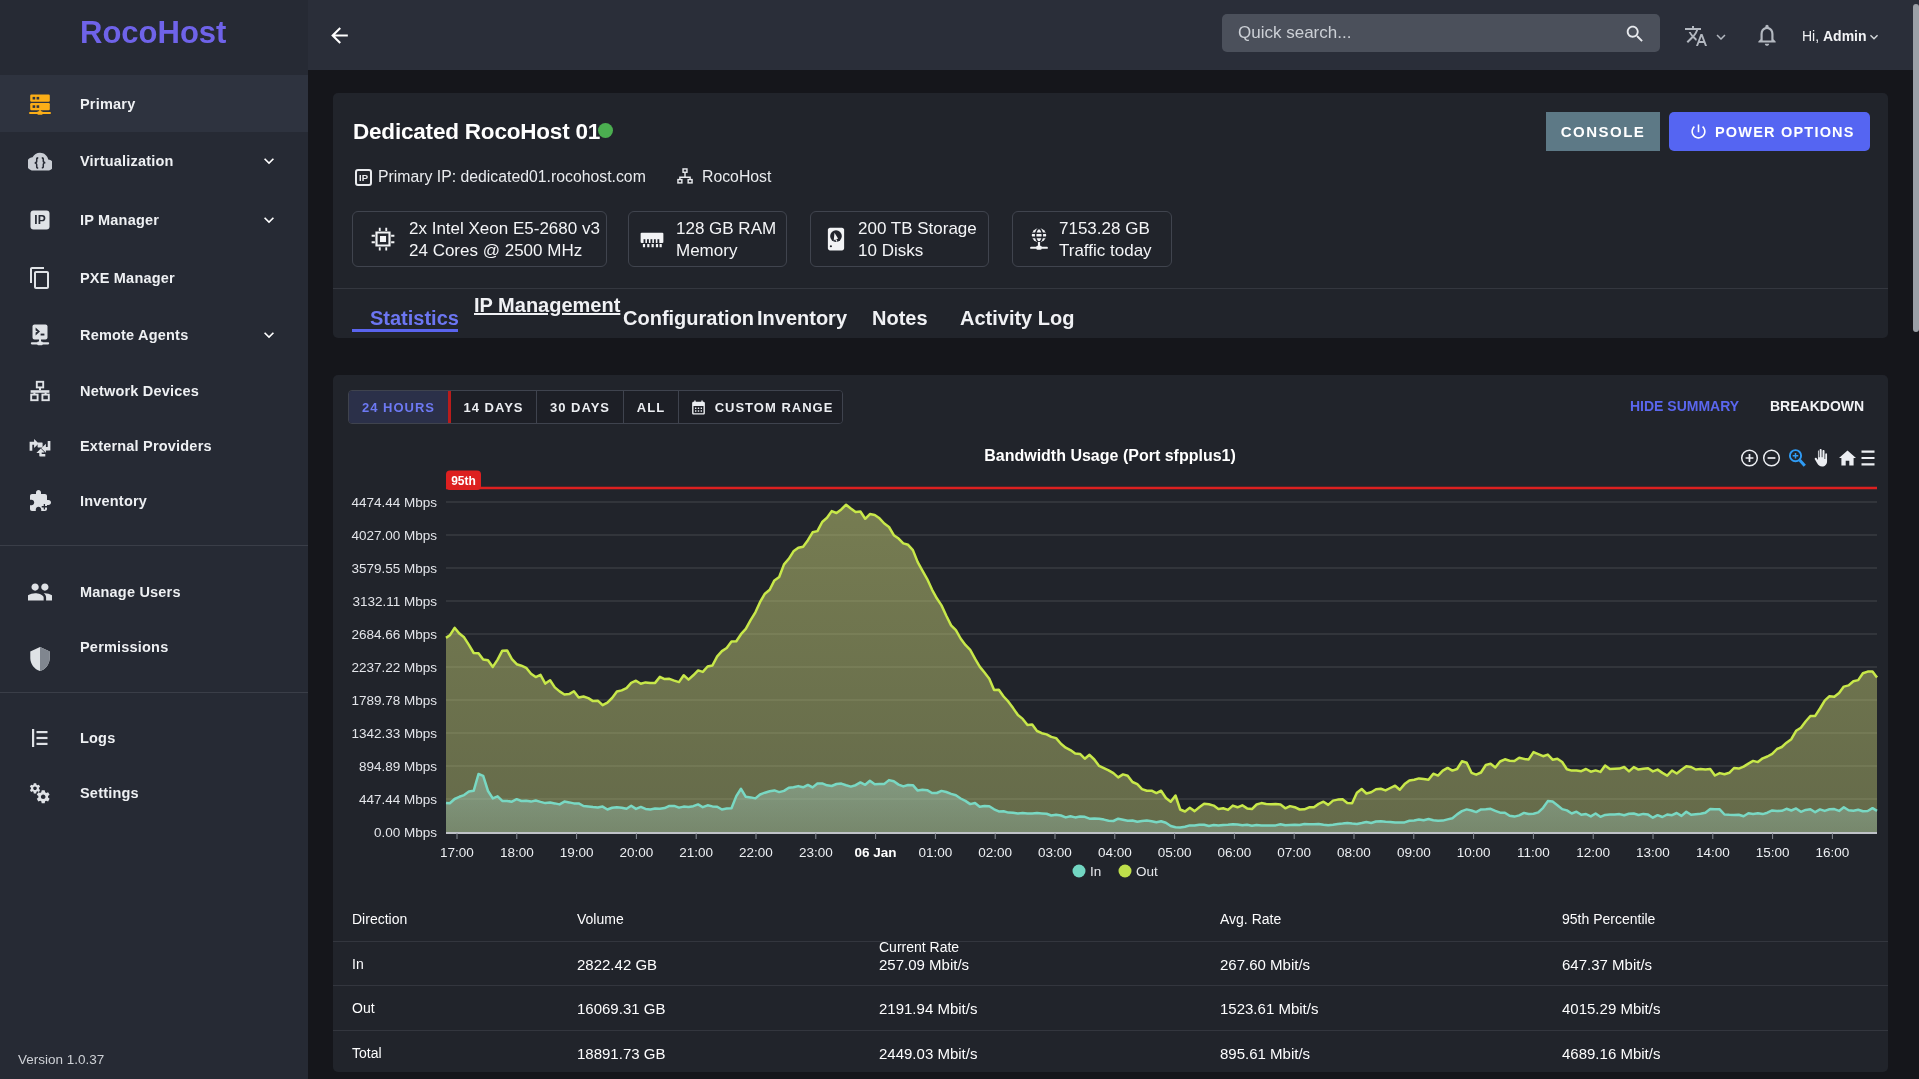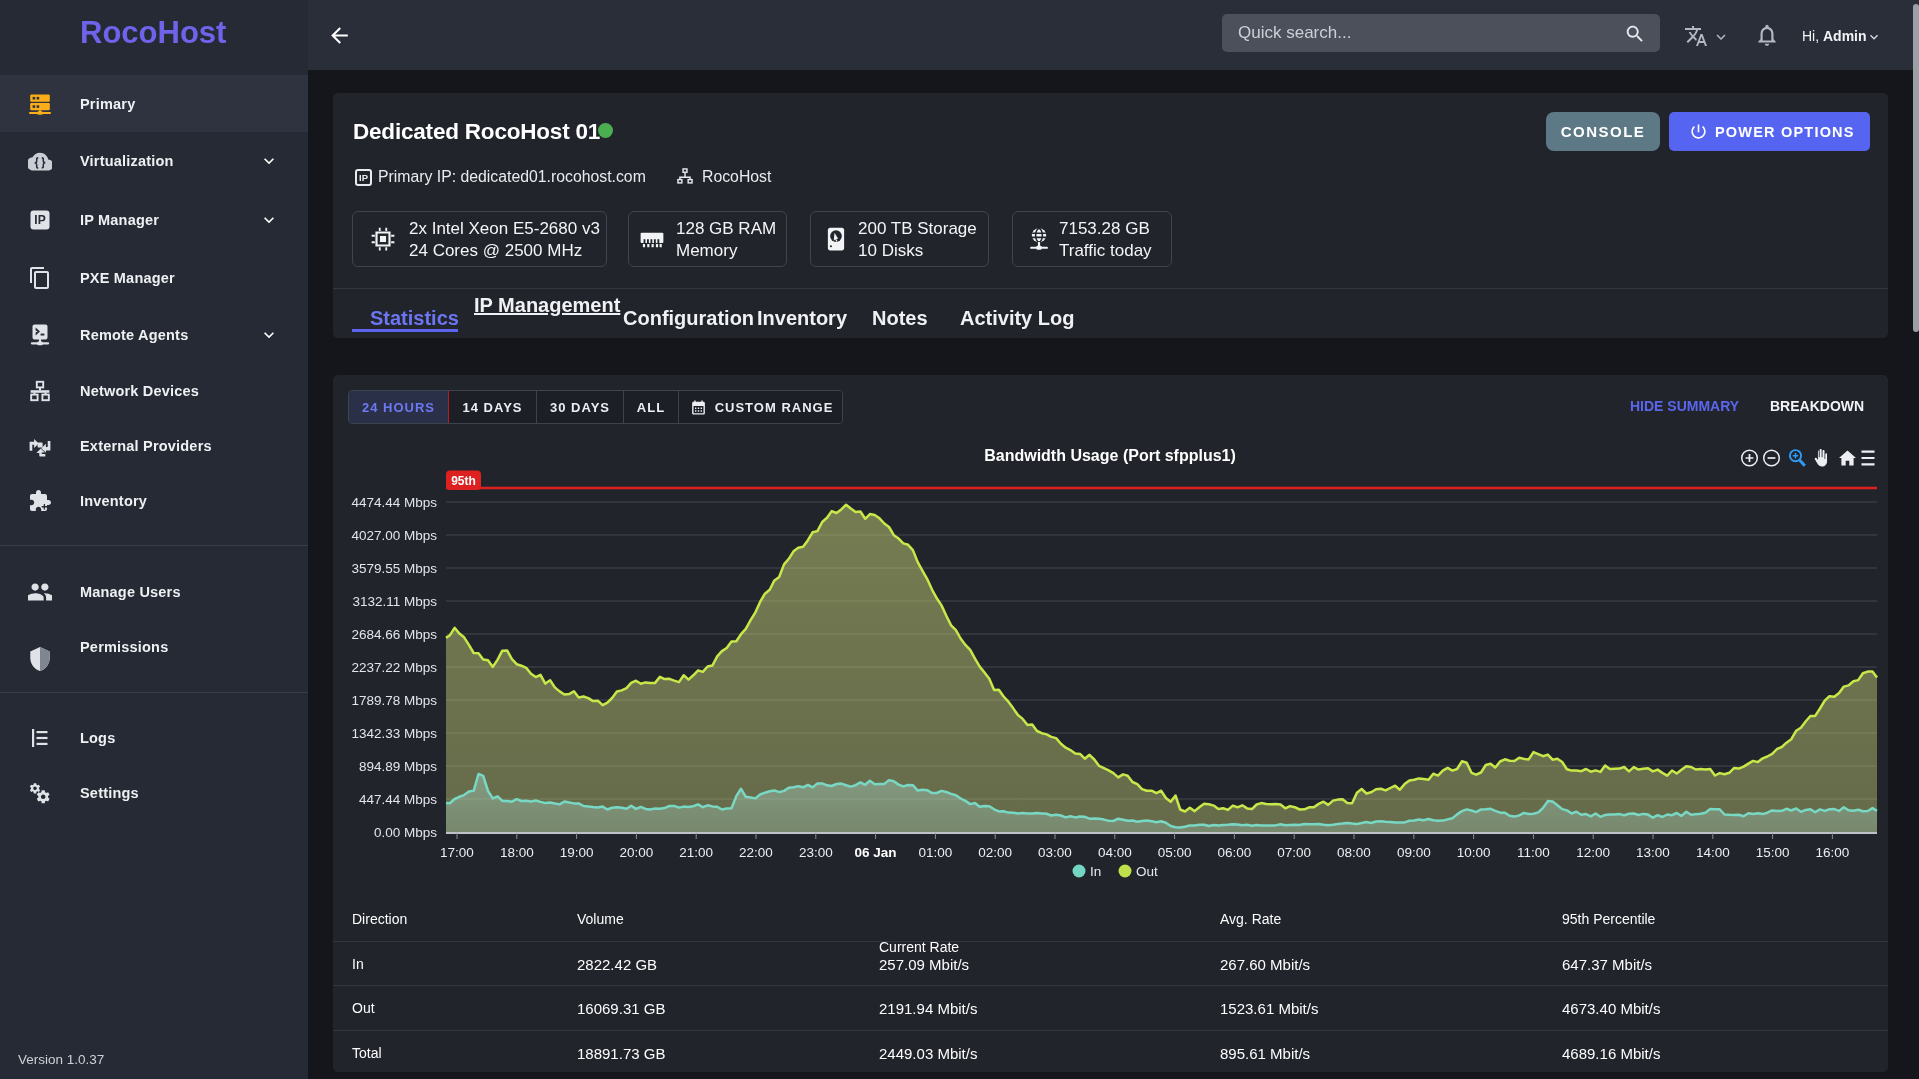--- a/index.html
+++ b/index.html
@@ -176,21 +176,21 @@
         <path d="M16.7 9.3l.4 2c.4.15.8.35 1.1.6l1.9-.75 1.5 2.6-1.6 1.3c.05.25.07.5.07.75s-.02.5-.07.75l1.6 1.3-1.5 2.6-1.9-.75c-.35.25-.7.45-1.1.6l-.4 2h-3l-.4-2c-.4-.15-.8-.35-1.1-.6l-1.9.75-1.5-2.6 1.6-1.3c-.05-.25-.07-.5-.07-.75s.02-.5.07-.75l-1.6-1.3 1.5-2.6 1.9.75c.35-.25.7-.45 1.1-.6l.4-2h3zm-1.5 4.2c-1.3 0-2.3 1-2.3 2.3s1 2.3 2.3 2.3 2.3-1 2.3-2.3-1-2.3-2.3-2.3z"></path>
       </g>
     </svg>
   <div class="label">Settings</div>
 </div>
 <div class="abs" style="left:18px;top:1052px;font-size:13.5px;color:#ced1d6;">Version 1.0.37</div>
 
 <div class="card" style="top:93px;height:245px;"></div>
 <div class="abs" style="left:353px;top:119px;font-size:22.5px;font-weight:700;color:#fff;letter-spacing:-0.2px;">Dedicated RocoHost 01</div>
 <div class="abs" style="left:598px;top:123px;width:15px;height:15px;border-radius:50%;background:#4bae50;"></div>
-<div class="abs" style="left:1546px;top:112px;width:114px;height:39px;background:#5d7986;border-radius:8px;text-align:center;line-height:39px;font-size:15px;font-weight:700;color:#fff;letter-spacing:1.5px;">CONSOLE</div>
+<div class="abs" style="left:1546px;top:112px;width:114px;height:39px;background:#5d7986;border-radius:0;text-align:center;line-height:39px;font-size:15px;font-weight:700;color:#fff;letter-spacing:1.5px;">CONSOLE</div>
 <div class="abs" style="left:1669px;top:112px;width:201px;height:39px;background:#5565f2;border-radius:5px;color:#fff;">
   <svg class="abs" style="left:20px;top:10px" width="19" height="19" viewBox="0 0 24 24">
       <path d="M13 3h-2v10h2V3zm4.83 2.17l-1.42 1.42C17.99 7.86 19 9.81 19 12c0 3.87-3.13 7-7 7s-7-3.13-7-7c0-2.19 1.01-4.14 2.58-5.42L6.17 5.17C4.23 6.82 3 9.26 3 12c0 4.97 4.03 9 9 9s9-4.03 9-9c0-2.74-1.23-5.18-3.17-6.83z" fill="#fff"></path>
     </svg>
   <div class="abs" style="left:46px;top:11.5px;font-size:14.5px;font-weight:700;letter-spacing:1.2px;">POWER OPTIONS</div>
 </div>
 <div class="abs" style="left:355px;top:169px;width:17px;height:17px;border:2px solid #e8eaed;border-radius:3px;">
     <div style="font-size:9.5px;font-weight:700;color:#e8eaed;text-align:center;line-height:13px;">IP</div>
   </div>
 <div class="abs" style="left:378px;top:168px;font-size:15.8px;color:#e9ebee;">Primary IP: dedicated01.rocohost.com</div>
@@ -266,21 +266,21 @@
 <div class="abs tab" style="left:474px;top:294px;text-decoration:underline;">IP Management</div>
 <div class="abs tab" style="left:623px;top:307px;">Configuration</div>
 <div class="abs tab" style="left:757px;top:307px;">Inventory</div>
 <div class="abs tab" style="left:872px;top:307px;text-align:right;">Notes</div>
 <div class="abs tab" style="left:960px;top:307px;">Activity Log</div>
 <div class="abs" style="left:352px;top:329px;width:106px;height:2.5px;background:#5a64ee;"></div>
 
 <div class="card" style="top:375px;height:697px;"></div>
 <div class="abs" style="left:348px;top:390px;width:495px;height:34px;border:1px solid #3f434e;border-radius:4px;overflow:hidden;">
   <div class="btnseg" style="left:0;width:99px;background:#2b3049;color:#6d79f3;">24 HOURS</div>
-  <div class="btnseg" style="left:99px;width:88px;border-left:1px solid #b91c1c;">14 DAYS</div>
+  <div class="btnseg" style="left:99px;width:88px;border-left:3px solid #b91c1c;">14 DAYS</div>
   <div class="btnseg" style="left:187px;width:87px;border-left:1px solid #3f434e;">30 DAYS</div>
   <div class="btnseg" style="left:274px;width:55px;border-left:1px solid #3f434e;">ALL</div>
   <div class="btnseg" style="left:329px;width:166px;border-left:1px solid #3f434e;"><svg width="17" height="17" viewBox="0 0 24 24" style="margin-right:8px">
         <path fill="#eceef2" d="M19 4h-1V2h-2v2H8V2H6v2H5c-1.11 0-1.99.9-1.99 2L3 20c0 1.1.89 2 2 2h14c1.1 0 2-.9 2-2V6c0-1.1-.9-2-2-2zm0 16H5V10h14v10zM9 14H7v-2h2v2zm4 0h-2v-2h2v2zm4 0h-2v-2h2v2zm-8 4H7v-2h2v2zm4 0h-2v-2h2v2zm4 0h-2v-2h2v2z"></path>
       </svg>CUSTOM RANGE</div>
 </div>
 <div class="abs" style="left:1630px;top:398px;font-size:14px;font-weight:700;letter-spacing:0px;color:#5a66ee;">HIDE SUMMARY</div>
 <div class="abs" style="left:1770px;top:398px;font-size:14px;font-weight:700;letter-spacing:0px;color:#f2f3f6;">BREAKDOWN</div>
 
 <svg id="chart" class="abs" style="left:333px;top:440px;" width="1555" height="450" viewBox="333 440 1555 450">
@@ -420,21 +420,21 @@
 <div class="th" style="left:352px;top:956px;">In</div>
 <div class="td" style="left:577px;top:956px;">2822.42 GB</div>
 <div class="td" style="left:879px;top:956px;">257.09 Mbit/s</div>
 <div class="td" style="left:1220px;top:956px;">267.60 Mbit/s</div>
 <div class="td" style="left:1562px;top:956px;">647.37 Mbit/s</div>
 <div class="tline" style="top:985px;"></div>
 <div class="th" style="left:352px;top:1000px;">Out</div>
 <div class="td" style="left:577px;top:1000px;">16069.31 GB</div>
 <div class="td" style="left:879px;top:1000px;">2191.94 Mbit/s</div>
 <div class="td" style="left:1220px;top:1000px;">1523.61 Mbit/s</div>
-<div class="td" style="left:1562px;top:1000px;">4673.40 Mbit/s</div>
+<div class="td" style="left:1562px;top:1000px;">4015.29 Mbit/s</div>
 <div class="tline" style="top:1030px;"></div>
 <div class="th" style="left:352px;top:1045px;">Total</div>
 <div class="td" style="left:577px;top:1045px;">18891.73 GB</div>
 <div class="td" style="left:879px;top:1045px;">2449.03 Mbit/s</div>
 <div class="td" style="left:1220px;top:1045px;">895.61 Mbit/s</div>
 <div class="td" style="left:1562px;top:1045px;">4689.16 Mbit/s</div>
 
 <div class="abs" style="left:1913px;top:4px;width:6px;height:328px;background:#9ba0a7;border-radius:3px;"></div>
 
 </body></html>

